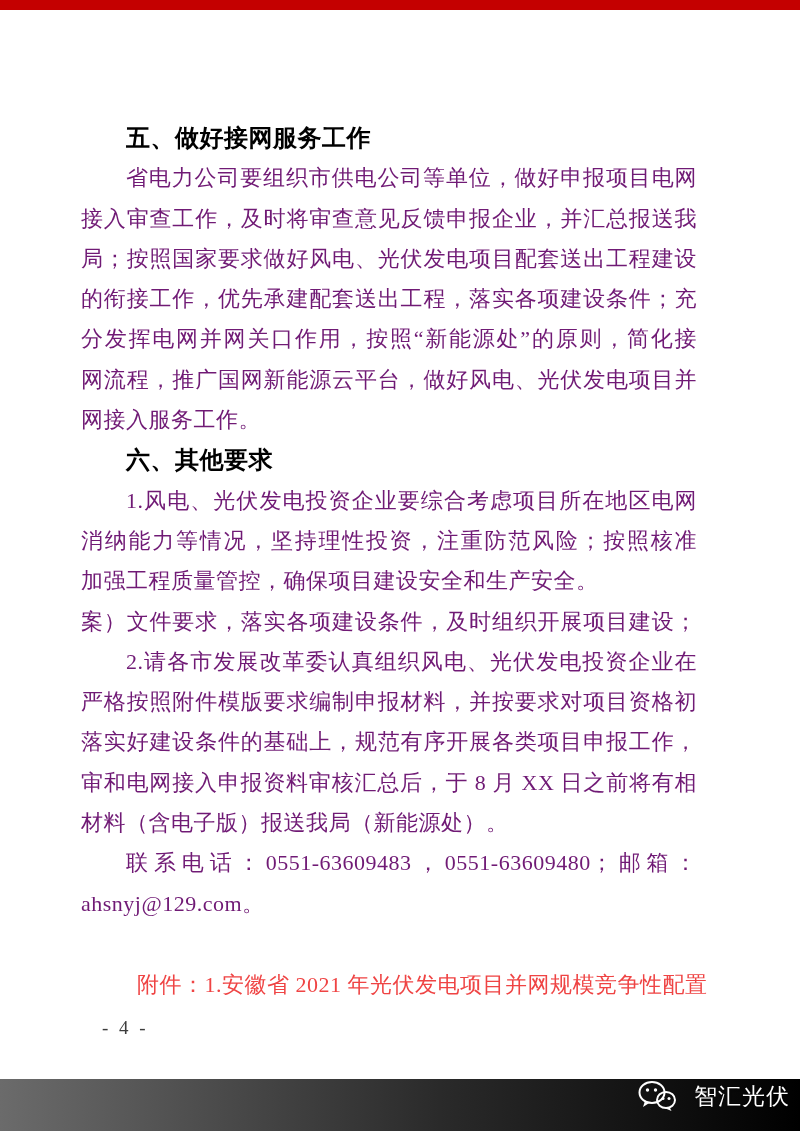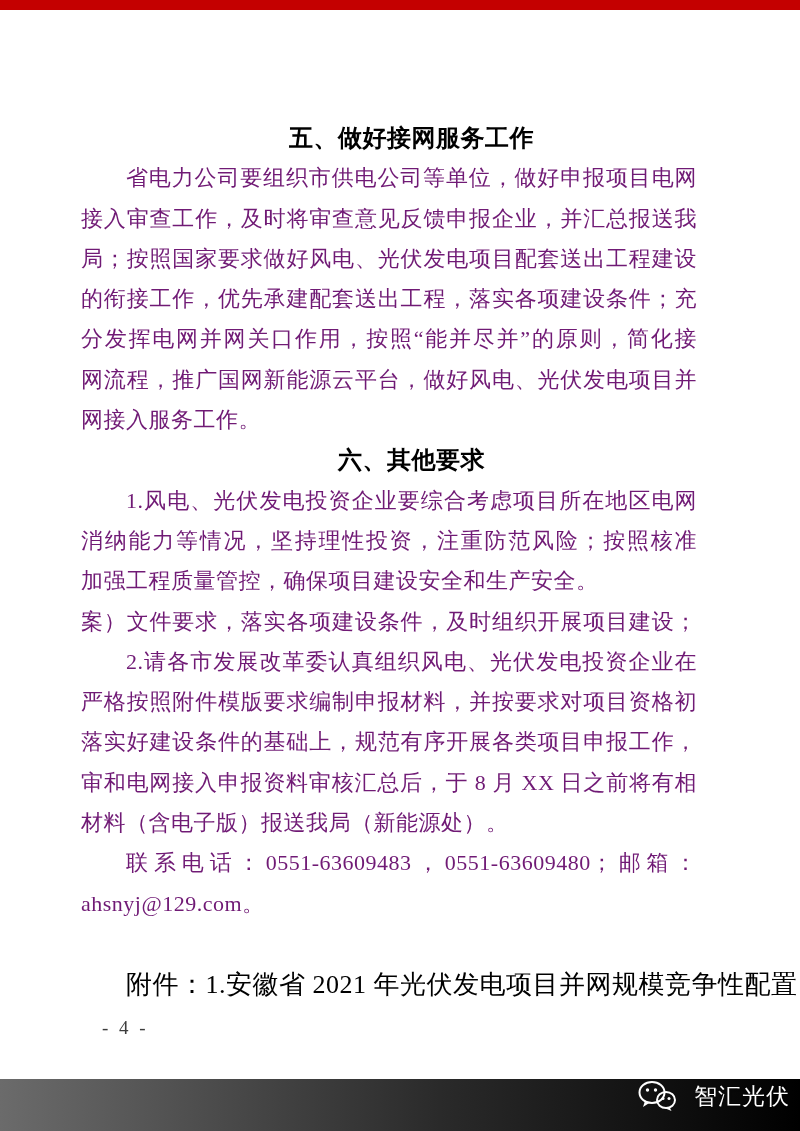--- a/index.html
+++ b/index.html
@@ -37,31 +37,30 @@
     text-align-last: justify;
     text-justify: inter-character;
     overflow: hidden;
   }
   .line.indent { text-indent: 45px; }
   .line.heading {
     font-family: "Liberation Sans", "DejaVu Sans", sans-serif;
     font-weight: bold;
     font-size: 24px;
     color: #000000;
-    text-align: center;
   }
   .attachment-line {
     position: absolute;
-    left: 81px;
+    left: 92px;
     top: 965px;
     width: 640px;
     height: 40px;
     line-height: 40px;
-    font-size: 26px;
-    color: #000000;
+    font-size: 22px;
+    color: #ef4444;
     text-indent: 45px;
     white-space: nowrap;
     letter-spacing: 0.5px;
   }
   .page-number {
     position: absolute;
     left: 102px;
     top: 1017px;
     font-size: 19px;
     letter-spacing: 3px;
@@ -96,21 +95,21 @@
 <div class="page">
 
   <div class="top-bar"></div>
 
   <div class="content">
       <div class="line heading indent">五、做好接网服务工作</div>
       <div class="line body indent fill">省电力公司要组织市供电公司等单位，做好申报项目电网</div>
       <div class="line body fill">接入审查工作，及时将审查意见反馈申报企业，并汇总报送我</div>
       <div class="line body fill">局；按照国家要求做好风电、光伏发电项目配套送出工程建设</div>
       <div class="line body fill">的衔接工作，优先承建配套送出工程，落实各项建设条件；充</div>
-      <div class="line body fill">分发挥电网并网关口作用，按照“能并尽并”的原则，简化接</div>
+      <div class="line body fill">分发挥电网并网关口作用，按照“新能源处”的原则，简化接</div>
       <div class="line body fill">网流程，推广国网新能源云平台，做好风电、光伏发电项目并</div>
       <div class="line body">网接入服务工作。</div>
       <div class="line heading indent">六、其他要求</div>
       <div class="line body indent fill">1.风电、光伏发电投资企业要综合考虑项目所在地区电网</div>
       <div class="line body fill">消纳能力等情况，坚持理性投资，注重防范风险；按照核准（备</div>
       <div class="line body">加强工程质量管控，确保项目建设安全和生产安全。</div>
       <div class="line body fill">案）文件要求，落实各项建设条件，及时组织开展项目建设；</div>
       <div class="line body indent fill">2.请各市发展改革委认真组织风电、光伏发电投资企业在</div>
       <div class="line body fill">严格按照附件模版要求编制申报材料，并按要求对项目资格初</div>
       <div class="line body fill">落实好建设条件的基础上，规范有序开展各类项目申报工作，</div>

